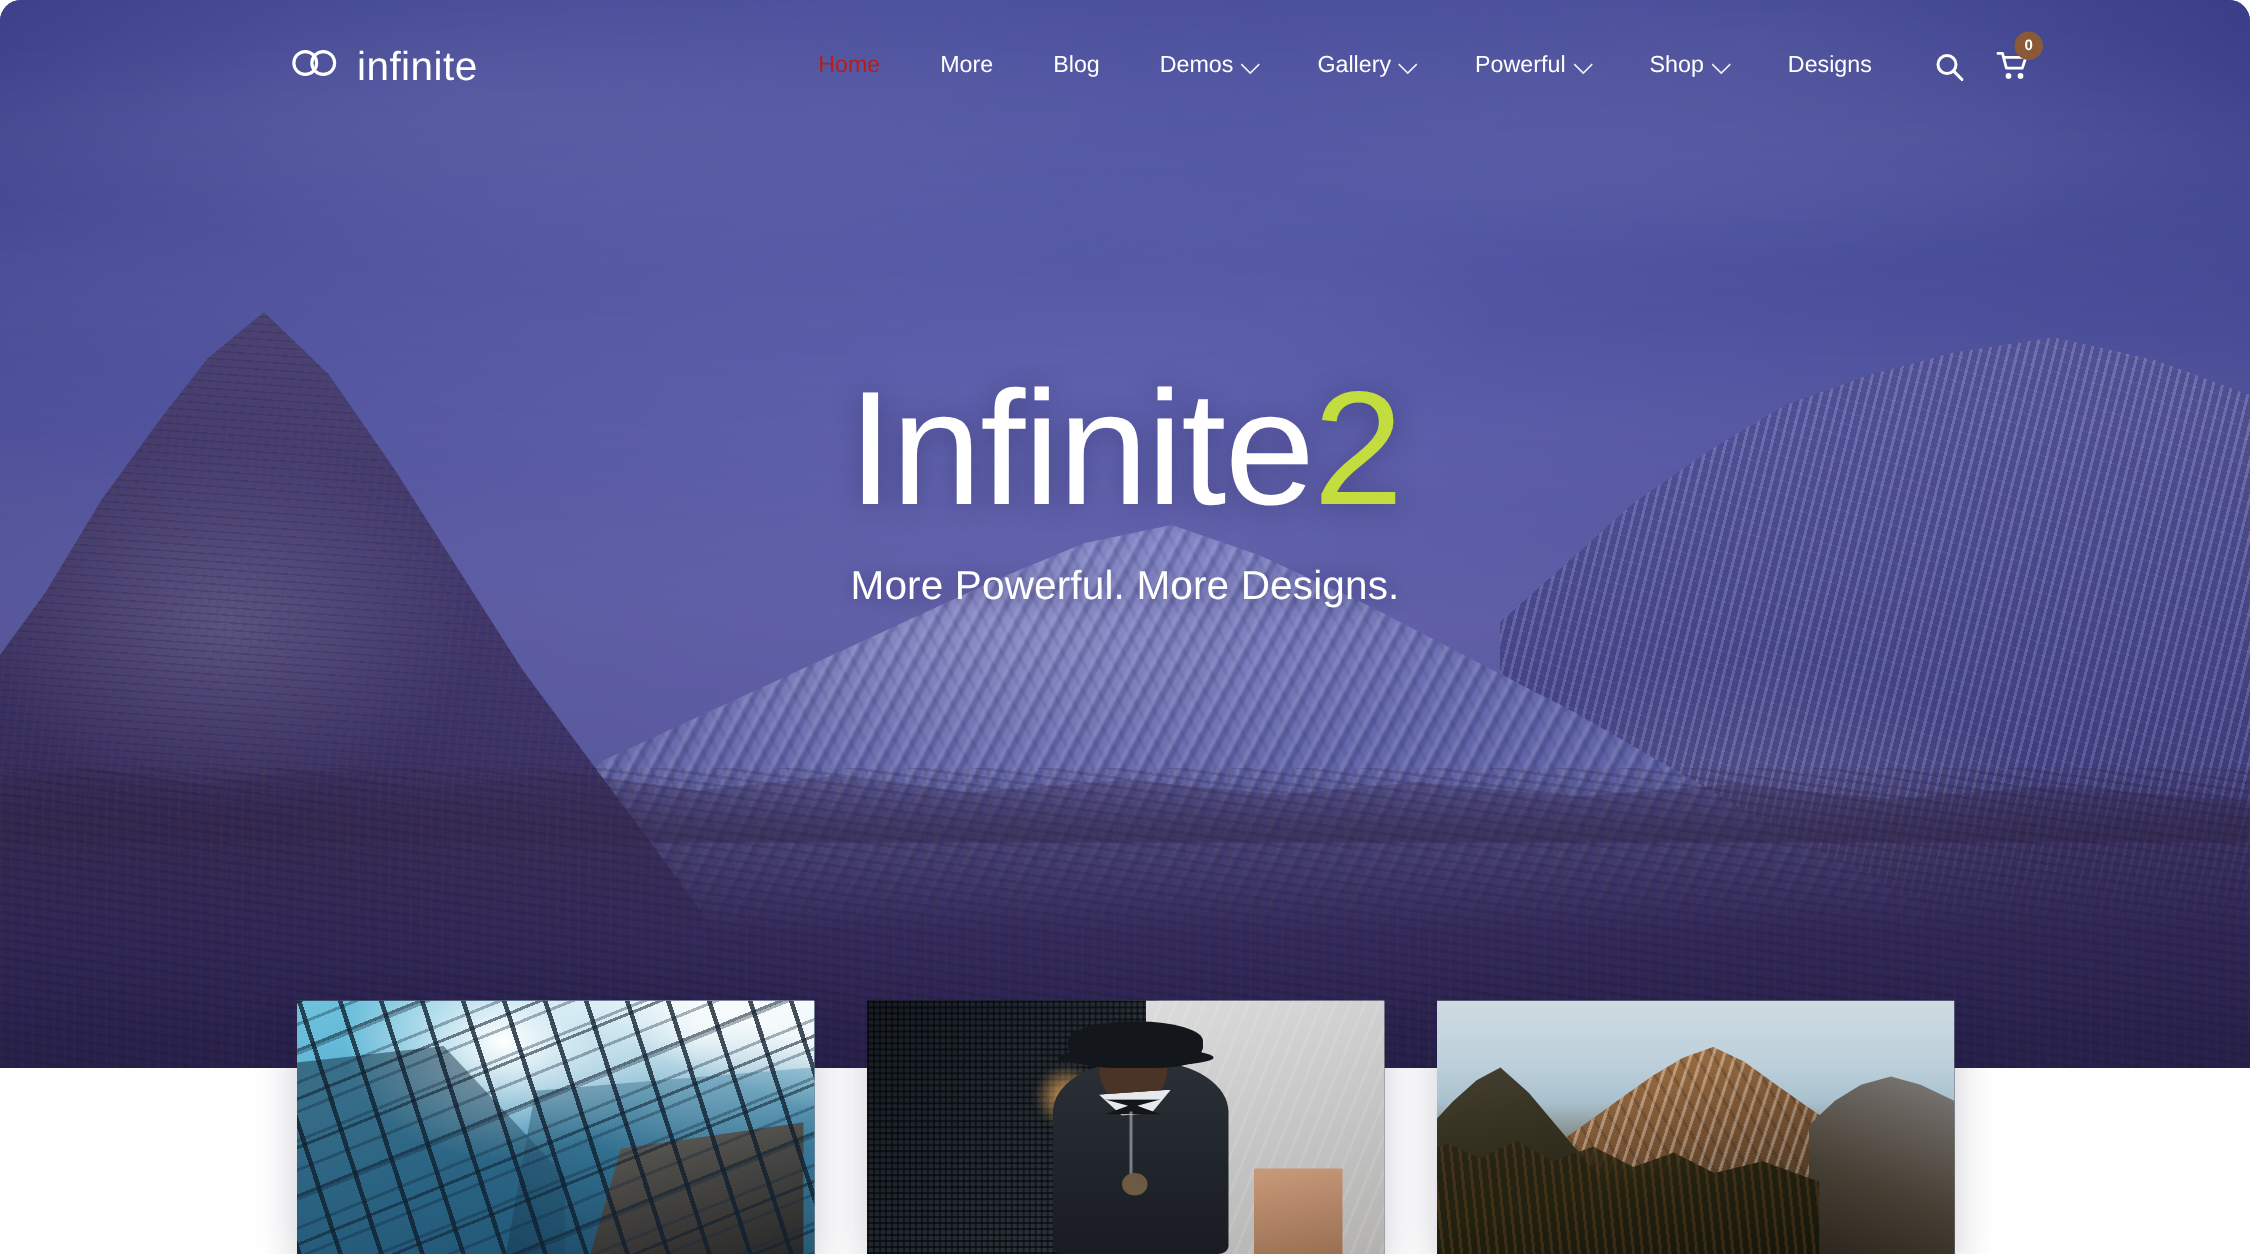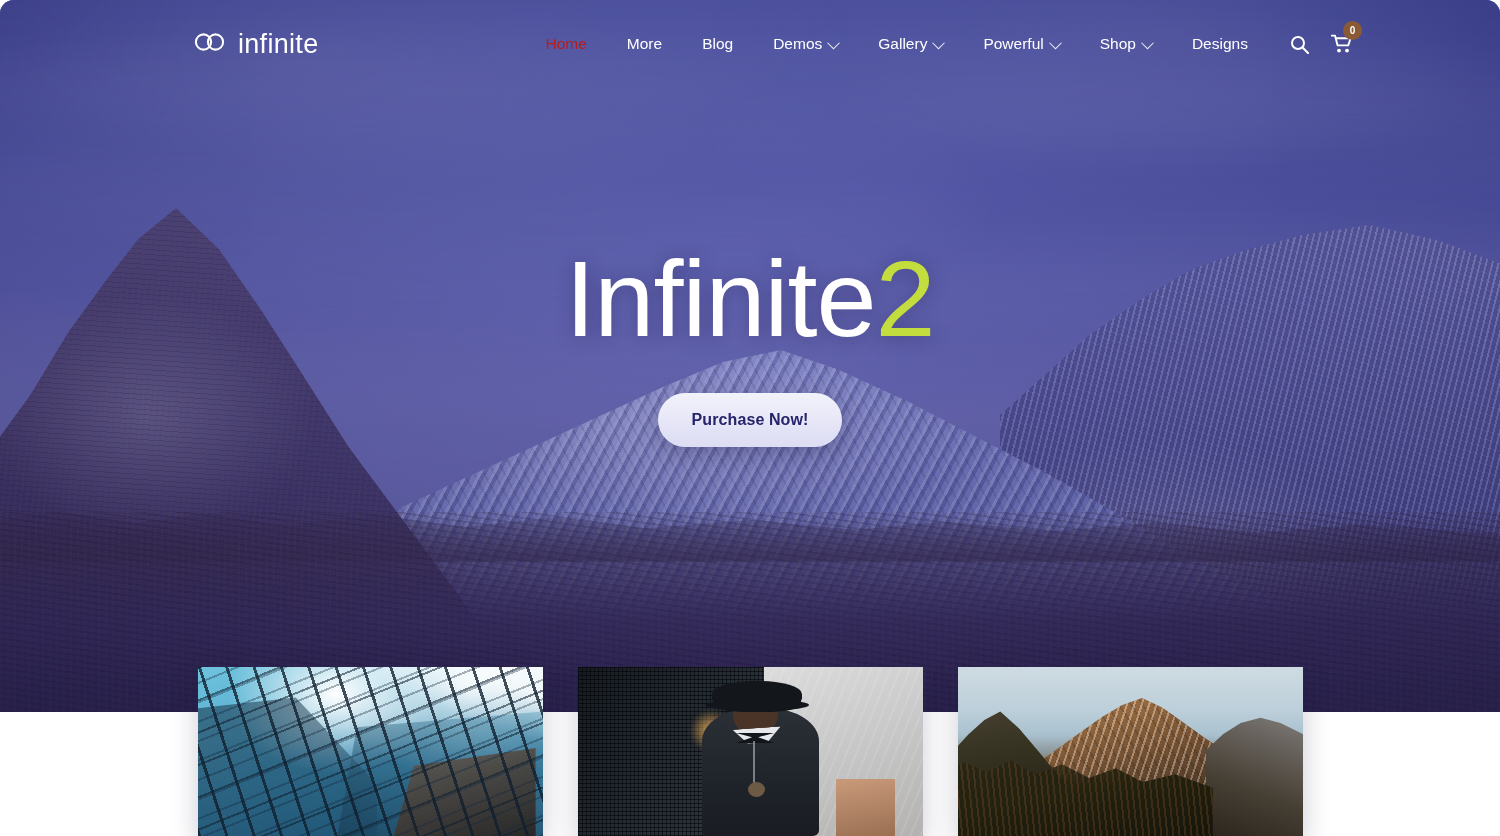--- a/index.html
+++ b/index.html
@@ -492,21 +492,21 @@
           <circle cx="16" cy="16.6" r="1.9" fill="#ffffff"></circle>
         </svg>
         <span class="cart-badge">0</span>
       </span>
 
     </div>
   </div>
 
   <div class="hero-content">
     <h1 class="hero-title"><span>Infinite</span><span class="accent">2</span></h1>
-    <button class="hero-cta">Purchase Now!</button>
+    <p class="hero-sub">More Powerful. More Designs.</p>
   </div>
 
   <div class="cards">
 
     <div class="card">
       <div class="card-art art-glass">
         <div class="art-glass-tower"></div>
         <div class="art-glass-tower2"></div>
         <div class="art-glass-steel"></div>
       </div>

